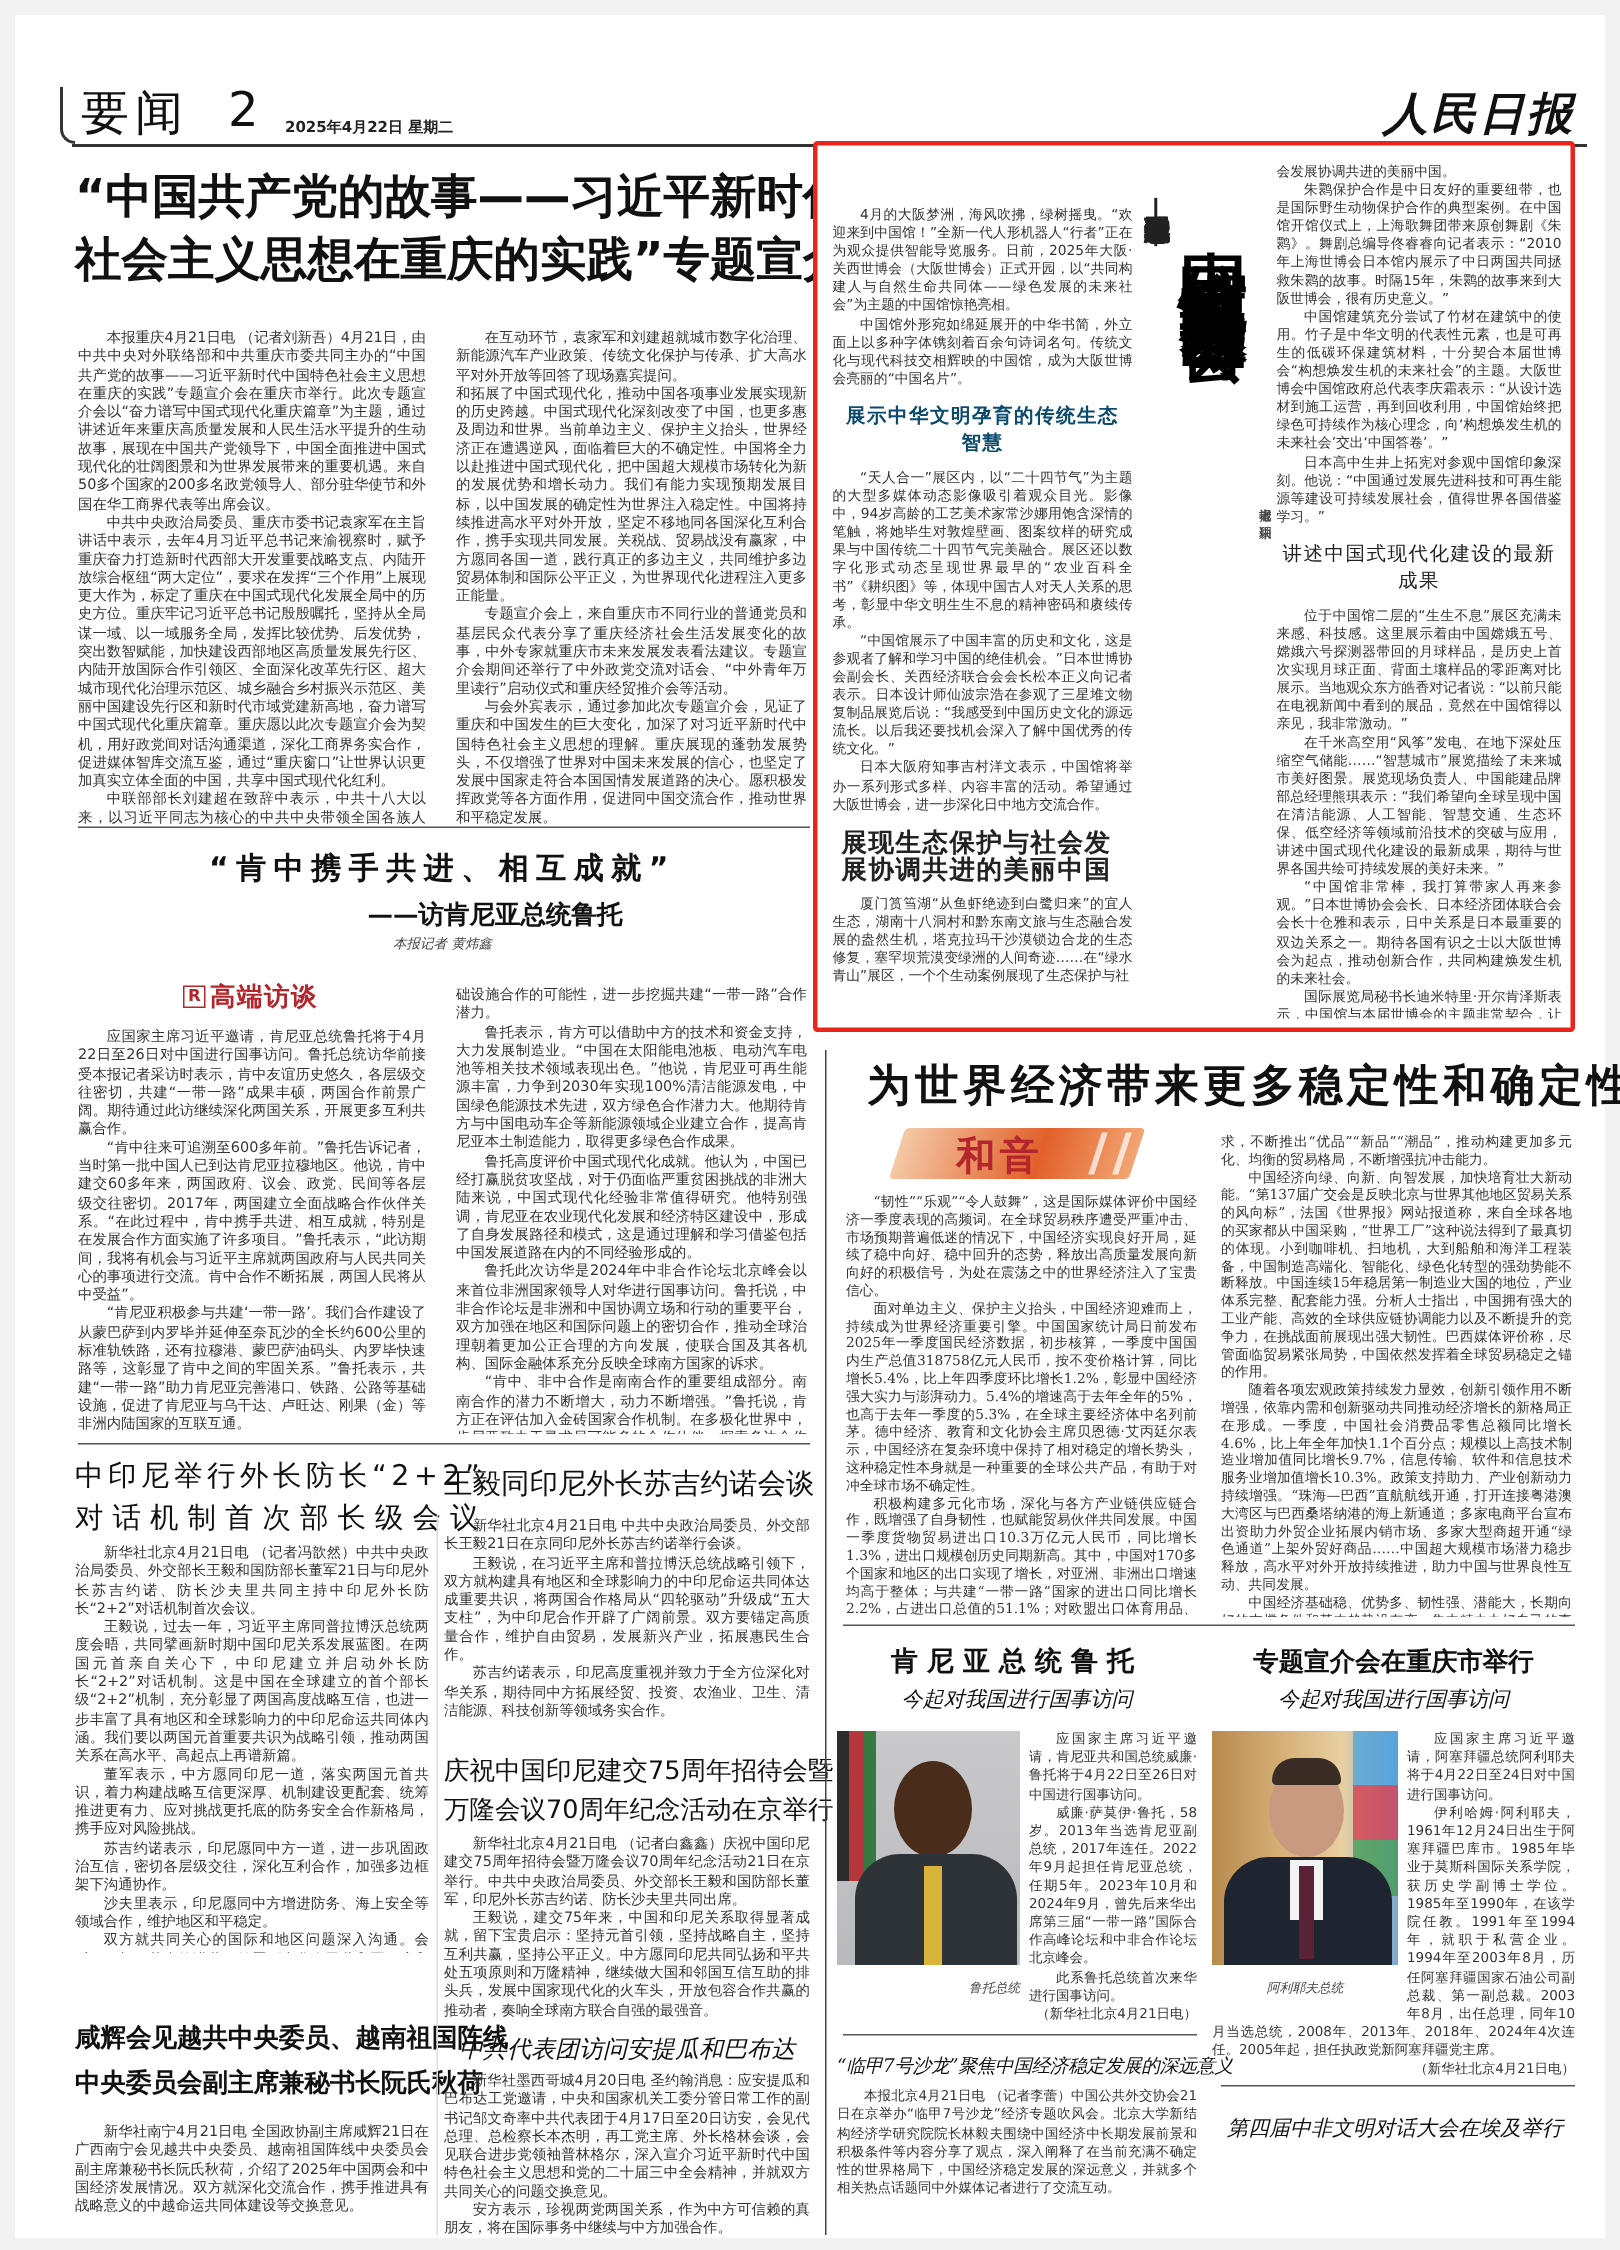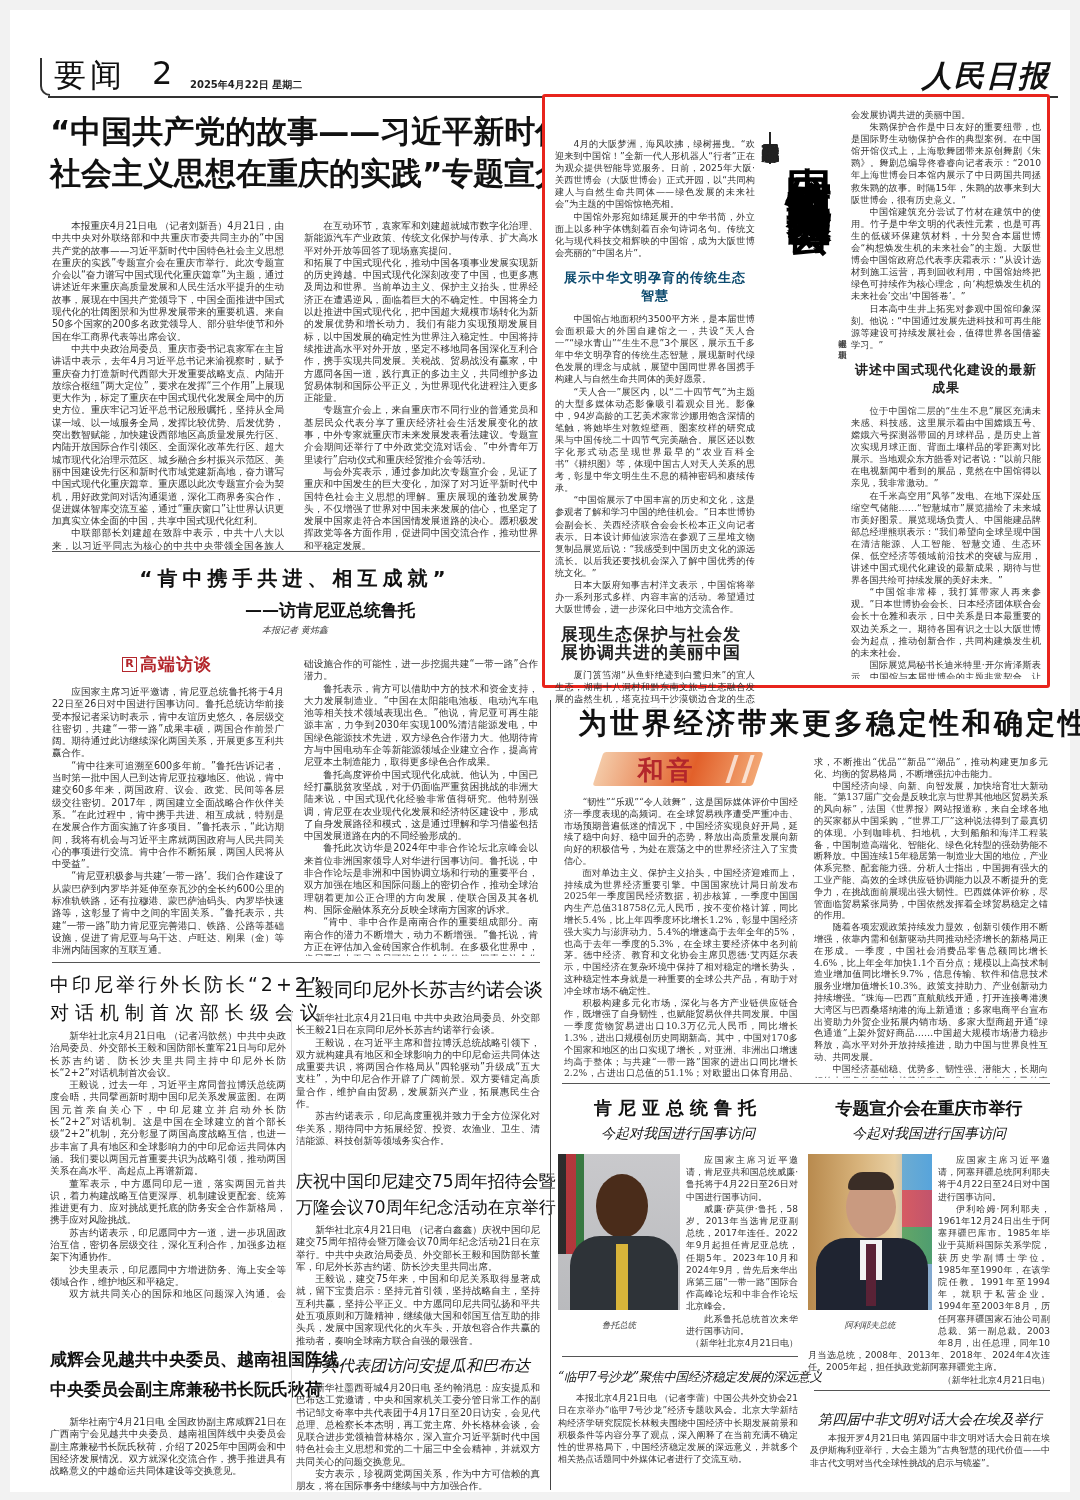--- a/index.html
+++ b/index.html
@@ -43,40 +43,39 @@
       <p>与会外宾表示，通过参加此次专题宣介会，见证了重庆和中国发生的巨大变化，加深了对习近平新时代中国特色社会主义思想的理解。重庆展现的蓬勃发展势头，不仅增强了世界对中国未来发展的信心，也坚定了发展中国家走符合本国国情发展道路的决心。愿积极发挥政党等各方面作用，促进同中国交流合作，推动世界和平稳定发展。</p>
     </div>
   </div>
   <div class="rule" style="left:42px;top:541px;width:488px;height:1px;background:#555;"></div>
 
   <div class="abs" style="left:532px;top:84px;width:508px;height:594px;border:3px solid #e8241c;border-radius:3px;background:#fff;">
     <div class="abs body-text" style="left:10px;top:12px;width:200px;height:570px;overflow:hidden;font-size:9.2px;line-height:12.1px;margin-top:29px;">
       <p>4月的大阪梦洲，海风吹拂，绿树摇曳。“欢迎来到中国馆！”全新一代人形机器人“行者”正在为观众提供智能导览服务。日前，2025年大阪·关西世博会（大阪世博会）正式开园，以“共同构建人与自然生命共同体——绿色发展的未来社会”为主题的中国馆惊艳亮相。</p>
       <p>中国馆外形宛如绵延展开的中华书简，外立面上以多种字体镌刻着百余句诗词名句。传统文化与现代科技交相辉映的中国馆，成为大阪世博会亮丽的“中国名片”。</p>
       <div style="font-size:13px;line-height:18px;font-weight:bold;color:#0c4a6e;text-align:center;margin:10px 6px 8px;letter-spacing:1px;">展示中华文明孕育的传统生态智慧</div>
-      <p>中国馆占地面积约3500平方米，是本届世博会面积最大的外国自建馆之一，共设“天人合一”“绿水青山”“生生不息”3个展区，展示五千多年中华文明孕育的传统生态智慧，展现新时代绿色发展的理念与成就，展望中国同世界各国携手构建人与自然生命共同体的美好愿景。</p>
       <p>“天人合一”展区内，以“二十四节气”为主题的大型多媒体动态影像吸引着观众目光。影像中，94岁高龄的工艺美术家常沙娜用饱含深情的笔触，将她毕生对敦煌壁画、图案纹样的研究成果与中国传统二十四节气完美融合。展区还以数字化形式动态呈现世界最早的“农业百科全书”《耕织图》等，体现中国古人对天人关系的思考，彰显中华文明生生不息的精神密码和赓续传承。</p>
       <p>“中国馆展示了中国丰富的历史和文化，这是参观者了解和学习中国的绝佳机会。”日本世博协会副会长、关西经济联合会会长松本正义向记者表示。日本设计师仙波宗浩在参观了三星堆文物复制品展览后说：“我感受到中国历史文化的源远流长。以后我还要找机会深入了解中国优秀的传统文化。”</p>
       <p>日本大阪府知事吉村洋文表示，中国馆将举办一系列形式多样、内容丰富的活动。希望通过大阪世博会，进一步深化日中地方交流合作。</p>
       <div style="font-size:17px;line-height:18px;font-weight:bold;color:#222;text-align:left;margin:10px 6px 8px;letter-spacing:1px;">展现生态保护与社会发展协调共进的美丽中国</div>
       <p>厦门筼筜湖“从鱼虾绝迹到白鹭归来”的宜人生态，湖南十八洞村和黔东南文旅与生态融合发展的盎然生机，塔克拉玛干沙漠锁边合龙的生态修复，塞罕坝荒漠变绿洲的人间奇迹……在“绿水青山”展区，一个个生动案例展现了生态保护与社</p>
     </div>
     <div class="abs serif" style="left:216px;top:34px;width:20px;writing-mode:vertical-rl;font-size:17px;line-height:20px;font-weight:bold;color:#222;">展现中国传统生态智慧和中国绿色发展理念——</div>
     <div class="abs" style="left:236px;top:34px;width:54px;writing-mode:vertical-rl;font-size:45px;line-height:52px;font-weight:bold;color:#000;letter-spacing:4px;">中国馆惊艳亮相大阪世博会</div>
     <div class="abs" style="left:292px;top:236px;width:12px;writing-mode:vertical-rl;font-size:8.5px;color:#444;">
       <span>本报记者</span>
       <span style="display:inline-block;height:6px;"></span>
       <span>朱玥颖</span>
     </div>
     <div class="abs body-text" style="left:306px;top:12px;width:190px;height:570px;overflow:hidden;font-size:9.2px;line-height:12.1px;">
       <p style="text-indent:0">会发展协调共进的美丽中国。</p>
       <p>朱鹮保护合作是中日友好的重要纽带，也是国际野生动物保护合作的典型案例。在中国馆开馆仪式上，上海歌舞团带来原创舞剧《朱鹮》。舞剧总编导佟睿睿向记者表示：“2010年上海世博会日本馆内展示了中日两国共同拯救朱鹮的故事。时隔15年，朱鹮的故事来到大阪世博会，很有历史意义。”</p>
       <p>中国馆建筑充分尝试了竹材在建筑中的使用。竹子是中华文明的代表性元素，也是可再生的低碳环保建筑材料，十分契合本届世博会“构想焕发生机的未来社会”的主题。大阪世博会中国馆政府总代表李庆霜表示：“从设计选材到施工运营，再到回收利用，中国馆始终把绿色可持续作为核心理念，向‘构想焕发生机的未来社会’交出‘中国答卷’。”</p>
       <p>日本高中生井上拓宪对参观中国馆印象深刻。他说：“中国通过发展先进科技和可再生能源等建设可持续发展社会，值得世界各国借鉴学习。”</p>
-      <div style="font-size:13px;line-height:18px;font-weight:bold;color:#222;text-align:center;margin:10px 0 8px;letter-spacing:1px;">讲述中国式现代化建设的最新成果</div>
+      <div style="font-size:13px;line-height:18px;font-weight:normal;color:#222;text-align:center;margin:10px 0 8px;letter-spacing:1px;">讲述中国式现代化建设的最新成果</div>
       <p>位于中国馆二层的“生生不息”展区充满未来感、科技感。这里展示着由中国嫦娥五号、嫦娥六号探测器带回的月球样品，是历史上首次实现月球正面、背面土壤样品的零距离对比展示。当地观众东方皓香对记者说：“以前只能在电视新闻中看到的展品，竟然在中国馆得以亲见，我非常激动。”</p>
       <p>在千米高空用“风筝”发电、在地下深处压缩空气储能……“智慧城市”展览描绘了未来城市美好图景。展览现场负责人、中国能建品牌部总经理熊琪表示：“我们希望向全球呈现中国在清洁能源、人工智能、智慧交通、生态环保、低空经济等领域前沿技术的突破与应用，讲述中国式现代化建设的最新成果，期待与世界各国共绘可持续发展的美好未来。”</p>
       <p>“中国馆非常棒，我打算带家人再来参观。”日本世博协会会长、日本经济团体联合会会长十仓雅和表示，日中关系是日本最重要的双边关系之一。期待各国有识之士以大阪世博会为起点，推动创新合作，共同构建焕发生机的未来社会。</p>
       <p>国际展览局秘书长迪米特里·开尔肯泽斯表示，中国馆与本届世博会的主题非常契合，让人们了解到拥有数千年历史的中国如何发展创新并为未来社会提供解决方案。中国馆展示了中国将与世界携手合作、努力开创更美好未来的坚定意愿。</p>
 
     </div>
   </div>
 
   <div class="abs" style="left:40px;top:548px;width:490px;height:400px;">
     <div class="hl" style="font-size:20px;line-height:40px;letter-spacing:5px;">“肯中携手共进、相互成就”</div>
@@ -172,21 +171,21 @@
 
   <div class="abs" style="left:548px;top:1084px;width:240px;height:262px;">
     <div class="hl serif" style="font-size:18px;line-height:28px;letter-spacing:6px;">肯尼亚总统鲁托</div>
     <div class="hl serif" style="font-size:14px;line-height:22px;font-weight:normal;font-style:italic;">今起对我国进行国事访问</div>
     <div class="abs" style="left:0;top:60px;width:122px;height:156px;background:linear-gradient(180deg,#c9c9cc 0%,#b9babd 100%);overflow:hidden;">
       <div style="position:absolute;left:0;top:0;width:26px;height:100px;background:linear-gradient(90deg,#111 0 30%,#b01e23 30% 70%,#1f6b2a 70%);opacity:0.85;"></div>
       <div style="position:absolute;left:38px;top:20px;width:52px;height:64px;border-radius:50%;background:#4a2c1a;"></div>
       <div style="position:absolute;left:12px;top:82px;width:108px;height:80px;border-radius:30px 30px 0 0;background:#2e3338;"></div>
       <div style="position:absolute;left:58px;top:90px;width:12px;height:66px;background:#d8b43a;"></div>
     </div>
-    <div class="abs serif" style="left:0;top:226px;width:122px;text-align:center;font-size:8.5px;color:#444;font-style:italic;">鲁托总统</div>
+    <div class="abs serif" style="left:0;top:226px;width:122px;text-align:right;font-size:8.5px;color:#444;font-style:italic;">鲁托总统</div>
     <div class="abs body-text" style="left:128px;top:60px;width:112px;font-size:9px;line-height:12.2px;">
       <p>应国家主席习近平邀请，肯尼亚共和国总统威廉·鲁托将于4月22日至26日对中国进行国事访问。</p>
       <p>威廉·萨莫伊·鲁托，58岁。2013年当选肯尼亚副总统，2017年连任。2022年9月起担任肯尼亚总统，任期5年。2023年10月和2024年9月，曾先后来华出席第三届“一带一路”国际合作高峰论坛和中非合作论坛北京峰会。</p>
       <p>此系鲁托总统首次来华进行国事访问。</p>
       <div style="text-align:right;">（新华社北京4月21日电）</div>
     </div>
   </div>
   <div class="rule" style="left:552px;top:1346px;width:236px;height:1px;background:#555;"></div>
 
   <div class="abs" style="left:798px;top:1084px;width:242px;height:290px;">
@@ -212,20 +211,17 @@
 
   <div class="abs" style="left:548px;top:1352px;width:240px;height:130px;">
     <div class="hl serif" style="font-size:12.5px;line-height:30px;font-weight:normal;font-style:italic;white-space:nowrap;letter-spacing:-0.3px;">“临甲7号沙龙”聚焦中国经济稳定发展的深远意义</div>
     <div class="body-text" style="font-size:9px;line-height:12.3px;">
       <p>本报北京4月21日电 （记者李蕾）中国公共外交协会21日在京举办“临甲7号沙龙”经济专题吹风会。北京大学新结构经济学研究院院长林毅夫围绕中国经济中长期发展前景和积极条件等内容分享了观点，深入阐释了在当前充满不确定性的世界格局下，中国经济稳定发展的深远意义，并就多个相关热点话题同中外媒体记者进行了交流互动。</p>
     </div>
   </div>
 
   <div class="abs" style="left:800px;top:1396px;width:240px;height:90px;">
     <div class="hl serif" style="font-size:14px;line-height:26px;font-weight:normal;font-style:italic;white-space:nowrap;">第四届中非文明对话大会在埃及举行</div>
-    <div class="body-text" style="font-size:9px;line-height:12.3px;">
-      <p>本报开罗4月21日电 第四届中非文明对话大会日前在埃及伊斯梅利亚举行，大会主题为“古典智慧的现代价值——中非古代文明对当代全球性挑战的启示与镜鉴”。</p>
-    </div>
   </div>
 
   <div class="vrule" style="left:281px;top:1000px;height:480px;background:#ddd;"></div>
   <div class="vrule" style="left:540px;top:690px;height:790px;background:#444;width:1px;"></div>
 </div>
 
 </body></html>

